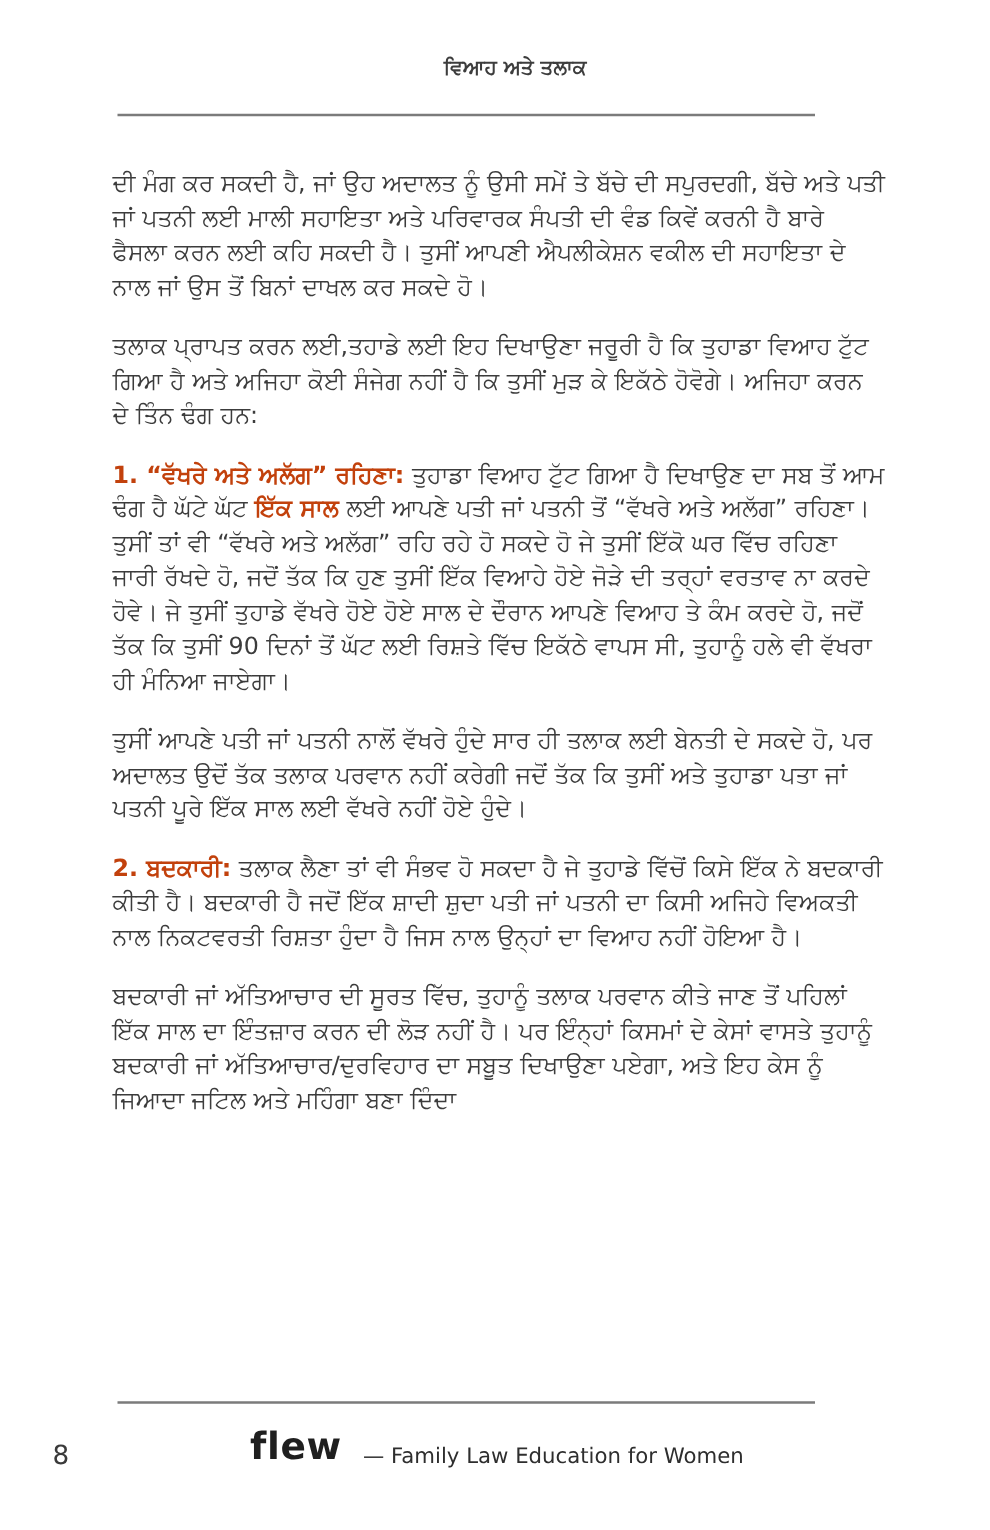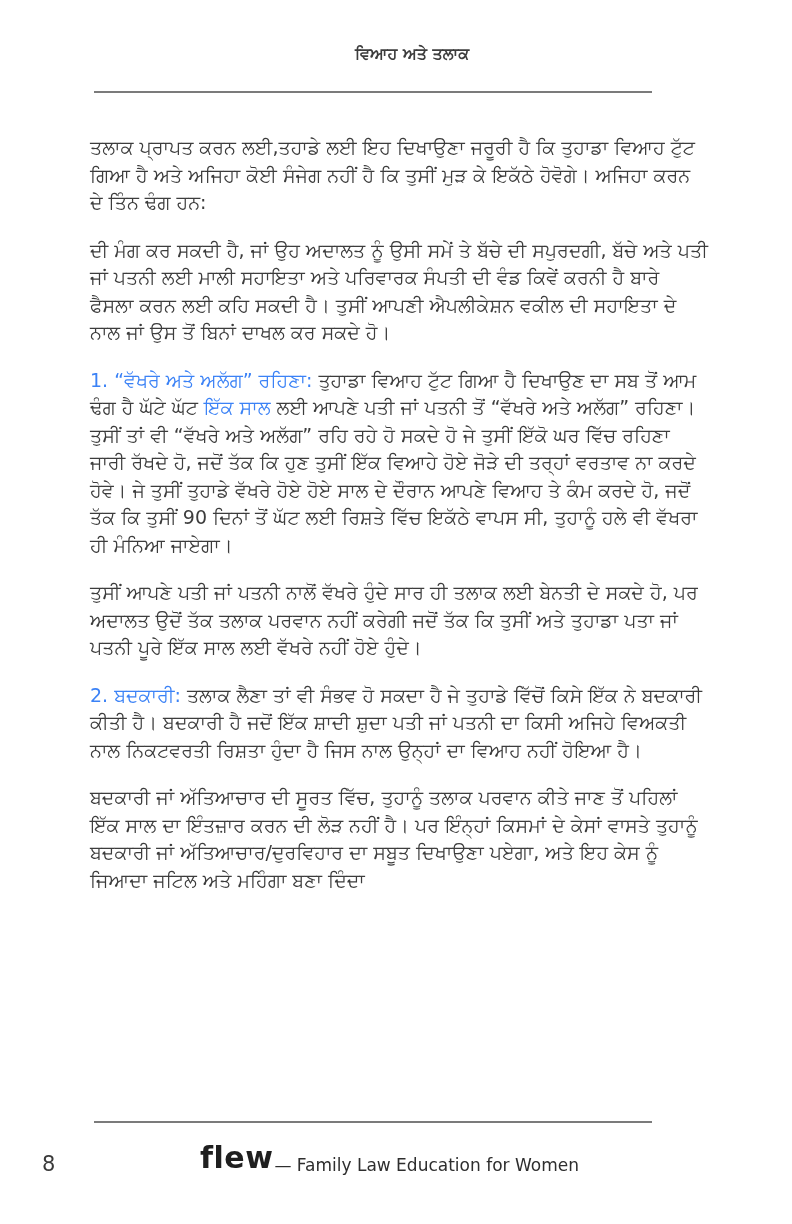--- a/index.html
+++ b/index.html
@@ -42,22 +42,22 @@
     width: 618px;
   }
   .para {
     margin: 0 0 20px 0;
     font-size: 19px;
     line-height: 27.5px;
     color: #3c3c3c;
     text-align: left;
   }
   .para strong {
-    font-weight: 400;
-    color: #3b82f6;
+    font-weight: 700;
+    color: #c2410c;
   }
   .page-number {
     position: absolute;
     left: 42px;
     top: 1152px;
     font-size: 21px;
     color: #3a3a3a;
   }
   .footer-brand {
     position: absolute;
@@ -69,35 +69,35 @@
   }
   .brand-word {
     font-size: 30px;
     font-weight: 600;
     letter-spacing: 0.5px;
     color: #1f1f1f;
   }
   .brand-suffix {
     font-size: 17px;
     color: #2e2e2e;
-    margin-left: 1px;
+    margin-left: 17px;
   }
 </style>
 </head>
 <body>
 
 <div class="page">
 
   <div class="header-title">ਵਿਆਹ ਅਤੇ ਤਲਾਕ</div>
 
   <div class="rule rule-top"></div>
 
   <div class="body-text">
+      <p class="para"><span>ਦੀ ਮੰਗ ਕਰ ਸਕਦੀ ਹੈ, ਜਾਂ ਉਹ ਅਦਾਲਤ ਨੂੰ ਉਸੀ ਸਮੇਂ ਤੇ ਬੱਚੇ ਦੀ ਸਪੁਰਦਗੀ, ਬੱਚੇ ਅਤੇ ਪਤੀ ਜਾਂ ਪਤਨੀ ਲਈ ਮਾਲੀ ਸਹਾਇਤਾ ਅਤੇ ਪਰਿਵਾਰਕ ਸੰਪਤੀ ਦੀ ਵੰਡ ਕਿਵੇਂ ਕਰਨੀ ਹੈ ਬਾਰੇ ਫੈਸਲਾ ਕਰਨ ਲਈ ਕਹਿ ਸਕਦੀ ਹੈ। ਤੁਸੀਂ ਆਪਣੀ ਐਪਲੀਕੇਸ਼ਨ ਵਕੀਲ ਦੀ ਸਹਾਇਤਾ ਦੇ ਨਾਲ ਜਾਂ ਉਸ ਤੋਂ ਬਿਨਾਂ ਦਾਖਲ ਕਰ ਸਕਦੇ ਹੋ।</span></p>
       <p class="para"><span>ਤਲਾਕ ਪ੍ਰਾਪਤ ਕਰਨ ਲਈ,ਤਹਾਡੇ ਲਈ ਇਹ ਦਿਖਾਉਣਾ ਜਰੂਰੀ ਹੈ ਕਿ ਤੁਹਾਡਾ ਵਿਆਹ ਟੁੱਟ ਗਿਆ ਹੈ ਅਤੇ ਅਜਿਹਾ ਕੋਈ ਸੰਜੇਗ ਨਹੀਂ ਹੈ ਕਿ ਤੁਸੀਂ ਮੁੜ ਕੇ ਇਕੱਠੇ ਹੋਵੋਗੇ। ਅਜਿਹਾ ਕਰਨ ਦੇ ਤਿੰਨ ਢੰਗ ਹਨ:</span></p>
-      <p class="para"><span>ਦੀ ਮੰਗ ਕਰ ਸਕਦੀ ਹੈ, ਜਾਂ ਉਹ ਅਦਾਲਤ ਨੂੰ ਉਸੀ ਸਮੇਂ ਤੇ ਬੱਚੇ ਦੀ ਸਪੁਰਦਗੀ, ਬੱਚੇ ਅਤੇ ਪਤੀ ਜਾਂ ਪਤਨੀ ਲਈ ਮਾਲੀ ਸਹਾਇਤਾ ਅਤੇ ਪਰਿਵਾਰਕ ਸੰਪਤੀ ਦੀ ਵੰਡ ਕਿਵੇਂ ਕਰਨੀ ਹੈ ਬਾਰੇ ਫੈਸਲਾ ਕਰਨ ਲਈ ਕਹਿ ਸਕਦੀ ਹੈ। ਤੁਸੀਂ ਆਪਣੀ ਐਪਲੀਕੇਸ਼ਨ ਵਕੀਲ ਦੀ ਸਹਾਇਤਾ ਦੇ ਨਾਲ ਜਾਂ ਉਸ ਤੋਂ ਬਿਨਾਂ ਦਾਖਲ ਕਰ ਸਕਦੇ ਹੋ।</span></p>
       <p class="para"><strong>1. “ਵੱਖਰੇ ਅਤੇ ਅਲੱਗ” ਰਹਿਣਾ:</strong><span> ਤੁਹਾਡਾ ਵਿਆਹ ਟੁੱਟ ਗਿਆ ਹੈ ਦਿਖਾਉਣ ਦਾ ਸਬ ਤੋਂ ਆਮ ਢੰਗ ਹੈ ਘੱਟੇ ਘੱਟ </span><strong>ਇੱਕ ਸਾਲ</strong><span> ਲਈ ਆਪਣੇ ਪਤੀ ਜਾਂ ਪਤਨੀ ਤੋਂ “ਵੱਖਰੇ ਅਤੇ ਅਲੱਗ” ਰਹਿਣਾ। ਤੁਸੀਂ ਤਾਂ ਵੀ “ਵੱਖਰੇ ਅਤੇ ਅਲੱਗ” ਰਹਿ ਰਹੇ ਹੋ ਸਕਦੇ ਹੋ ਜੇ ਤੁਸੀਂ ਇੱਕੋ ਘਰ ਵਿੱਚ ਰਹਿਣਾ ਜਾਰੀ ਰੱਖਦੇ ਹੋ, ਜਦੋਂ ਤੱਕ ਕਿ ਹੁਣ ਤੁਸੀਂ ਇੱਕ ਵਿਆਹੇ ਹੋਏ ਜੋੜੇ ਦੀ ਤਰ੍ਹਾਂ ਵਰਤਾਵ ਨਾ ਕਰਦੇ ਹੋਵੇ। ਜੇ ਤੁਸੀਂ ਤੁਹਾਡੇ ਵੱਖਰੇ ਹੋਏ ਹੋਏ ਸਾਲ ਦੇ ਦੌਰਾਨ ਆਪਣੇ ਵਿਆਹ ਤੇ ਕੰਮ ਕਰਦੇ ਹੋ, ਜਦੋਂ ਤੱਕ ਕਿ ਤੁਸੀਂ 90 ਦਿਨਾਂ ਤੋਂ ਘੱਟ ਲਈ ਰਿਸ਼ਤੇ ਵਿੱਚ ਇਕੱਠੇ ਵਾਪਸ ਸੀ, ਤੁਹਾਨੂੰ ਹਲੇ ਵੀ ਵੱਖਰਾ ਹੀ ਮੰਨਿਆ ਜਾਏਗਾ।</span></p>
       <p class="para"><span>ਤੁਸੀਂ ਆਪਣੇ ਪਤੀ ਜਾਂ ਪਤਨੀ ਨਾਲੋਂ ਵੱਖਰੇ ਹੁੰਦੇ ਸਾਰ ਹੀ ਤਲਾਕ ਲਈ ਬੇਨਤੀ ਦੇ ਸਕਦੇ ਹੋ, ਪਰ ਅਦਾਲਤ ਉਦੋਂ ਤੱਕ ਤਲਾਕ ਪਰਵਾਨ ਨਹੀਂ ਕਰੇਗੀ ਜਦੋਂ ਤੱਕ ਕਿ ਤੁਸੀਂ ਅਤੇ ਤੁਹਾਡਾ ਪਤਾ ਜਾਂ ਪਤਨੀ ਪੂਰੇ ਇੱਕ ਸਾਲ ਲਈ ਵੱਖਰੇ ਨਹੀਂ ਹੋਏ ਹੁੰਦੇ।</span></p>
       <p class="para"><strong>2. ਬਦਕਾਰੀ:</strong><span> ਤਲਾਕ ਲੈਣਾ ਤਾਂ ਵੀ ਸੰਭਵ ਹੋ ਸਕਦਾ ਹੈ ਜੇ ਤੁਹਾਡੇ ਵਿੱਚੋਂ ਕਿਸੇ ਇੱਕ ਨੇ ਬਦਕਾਰੀ ਕੀਤੀ ਹੈ। ਬਦਕਾਰੀ ਹੈ ਜਦੋਂ ਇੱਕ ਸ਼ਾਦੀ ਸ਼ੁਦਾ ਪਤੀ ਜਾਂ ਪਤਨੀ ਦਾ ਕਿਸੀ ਅਜਿਹੇ ਵਿਅਕਤੀ ਨਾਲ ਨਿਕਟਵਰਤੀ ਰਿਸ਼ਤਾ ਹੁੰਦਾ ਹੈ ਜਿਸ ਨਾਲ ਉਨ੍ਹਾਂ ਦਾ ਵਿਆਹ ਨਹੀਂ ਹੋਇਆ ਹੈ।</span></p>
       <p class="para"><span>ਬਦਕਾਰੀ ਜਾਂ ਅੱਤਿਆਚਾਰ ਦੀ ਸੂਰਤ ਵਿੱਚ, ਤੁਹਾਨੂੰ ਤਲਾਕ ਪਰਵਾਨ ਕੀਤੇ ਜਾਣ ਤੋਂ ਪਹਿਲਾਂ ਇੱਕ ਸਾਲ ਦਾ ਇੰਤਜ਼ਾਰ ਕਰਨ ਦੀ ਲੋੜ ਨਹੀਂ ਹੈ। ਪਰ ਇੰਨ੍ਹਾਂ ਕਿਸਮਾਂ ਦੇ ਕੇਸਾਂ ਵਾਸਤੇ ਤੁਹਾਨੂੰ ਬਦਕਾਰੀ ਜਾਂ ਅੱਤਿਆਚਾਰ/ਦੁਰਵਿਹਾਰ ਦਾ ਸਬੂਤ ਦਿਖਾਉਣਾ ਪਏਗਾ, ਅਤੇ ਇਹ ਕੇਸ ਨੂੰ ਜਿਆਦਾ ਜਟਿਲ ਅਤੇ ਮਹਿੰਗਾ ਬਣਾ ਦਿੰਦਾ</span></p>
     </div>
 
   <div class="rule rule-bottom"></div>
 
   <div class="page-number">8</div>
 

